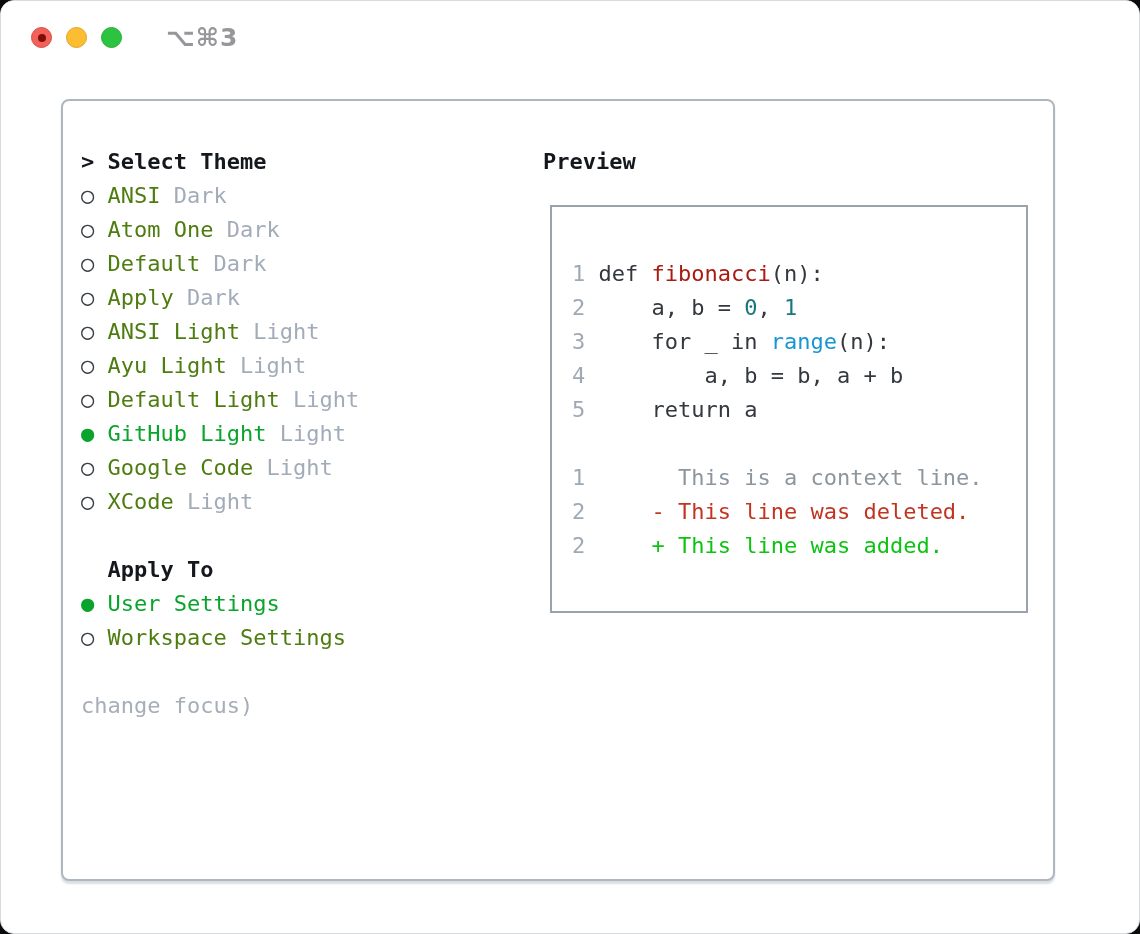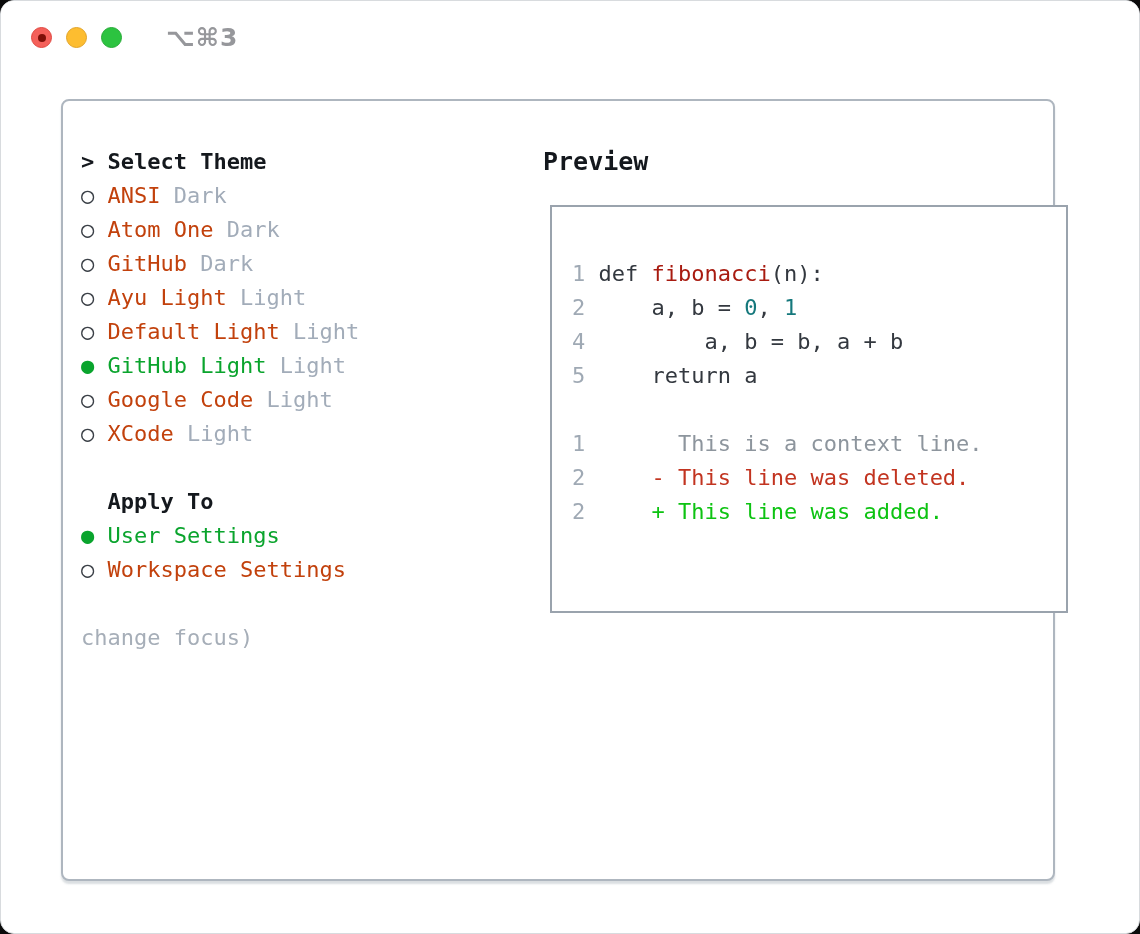--- a/index.html
+++ b/index.html
@@ -36,29 +36,29 @@
     border-radius: 8px;
     box-shadow: 0 3px 2px rgba(150,160,170,0.35);
     margin-left: 40px;
   }
   .row { height: 34px; line-height: 34px; white-space: pre; font-size: 22px; }
   
   .left-col { position: absolute; left: 18px; top: 44px; width: 450px; }
   .hdr { font-weight: bold; color: #14181d; }
   .marker { color: #3b4047; }
   .marker.sel { color: #0aa42d; }
-  .name { color: #c2410c; }
+  .name { color: #4d7c0f; }
   .name.sel { color: #0aa42d; }
   .tag { color: #a2acb9; }
   .apply-hdr { padding-left: 2ch; font-weight: bold; color: #14181d; }
   .hint { color: #a6aeb8; }
   
-  .preview-label { position: absolute; left: 480px; top: 44px; font-size: 25px; line-height: 34px; font-weight: bold; color: #14181d; white-space: pre; }
+  .preview-label { position: absolute; left: 480px; top: 44px; font-size: 22px; line-height: 34px; font-weight: bold; color: #14181d; white-space: pre; }
   .preview-box {
-    position: absolute; left: 487px; top: 104px; width: 518px; height: 408px;
+    position: absolute; left: 487px; top: 104px; width: 478px; height: 408px;
     border: 2px solid #9aa3ad; background: #ffffff;
     padding: 50px 0 0 20px; overflow: hidden;
   }
   
   .ln  { color: #9fa9b4; }
   .pl  { color: #33383f; }
   .fn  { color: #a81b10; }
   .nu  { color: #15787c; }
   .bi  { color: #1795d4; }
   .ctx { color: #8d959d; }
@@ -80,21 +80,23 @@
   </div>
 
   <div class="panel">
 
     <div class="left-col">
       <div class="row hdr"><span>&gt;</span><span> </span><span>Select Theme</span></div>
 
       <div id="theme-list">
           <div class="row"><span class="marker">○</span><span class="name"> ANSI</span><span class="tag"> Dark</span></div>
           <div class="row"><span class="marker">○</span><span class="name"> Atom One</span><span class="tag"> Dark</span></div>
-          <div class="row"><span class="marker">○</span><span class="name"> GitHub</span><span class="tag"> Dark</span></div>
+          <div class="row"><span class="marker">○</span><span class="name"> Default</span><span class="tag"> Dark</span></div>
+          <div class="row"><span class="marker">○</span><span class="name"> Apply</span><span class="tag"> Dark</span></div>
+          <div class="row"><span class="marker">○</span><span class="name"> ANSI Light</span><span class="tag"> Light</span></div>
           <div class="row"><span class="marker">○</span><span class="name"> Ayu Light</span><span class="tag"> Light</span></div>
           <div class="row"><span class="marker">○</span><span class="name"> Default Light</span><span class="tag"> Light</span></div>
           <div class="row"><span class="marker sel">●</span><span class="name sel"> GitHub Light</span><span class="tag"> Light</span></div>
           <div class="row"><span class="marker">○</span><span class="name"> Google Code</span><span class="tag"> Light</span></div>
           <div class="row"><span class="marker">○</span><span class="name"> XCode</span><span class="tag"> Light</span></div>
         </div>
 
       <div class="row"></div>
       <div class="row apply-hdr">Apply To</div>
 
@@ -106,20 +108,21 @@
       <div class="row"></div>
       <div class="row hint">change focus)</div>
     </div>
 
     <div class="preview-label">Preview</div>
 
     <div class="preview-box">
       <div id="preview-lines">
           <div class="row"><span class="ln">1 </span><span class="pl">def </span><span class="fn">fibonacci</span><span class="pl">(n):</span></div>
           <div class="row"><span class="ln">2 </span><span class="pl">    a, b = </span><span class="nu">0</span><span class="pl">, </span><span class="nu">1</span></div>
+          <div class="row"><span class="ln">3 </span><span class="pl">    for _ in </span><span class="bi">range</span><span class="pl">(n):</span></div>
           <div class="row"><span class="ln">4 </span><span class="pl">        a, b = b, a + b</span></div>
           <div class="row"><span class="ln">5 </span><span class="pl">    return a</span></div>
           <div class="row"></div>
           <div class="row"><span class="ln">1 </span><span class="ctx">      This is a context line.</span></div>
           <div class="row"><span class="ln">2 </span><span class="del">    - This line was deleted.</span></div>
           <div class="row"><span class="ln">2 </span><span class="add">    + This line was added.</span></div>
         </div>
     </div>
 
   </div>

